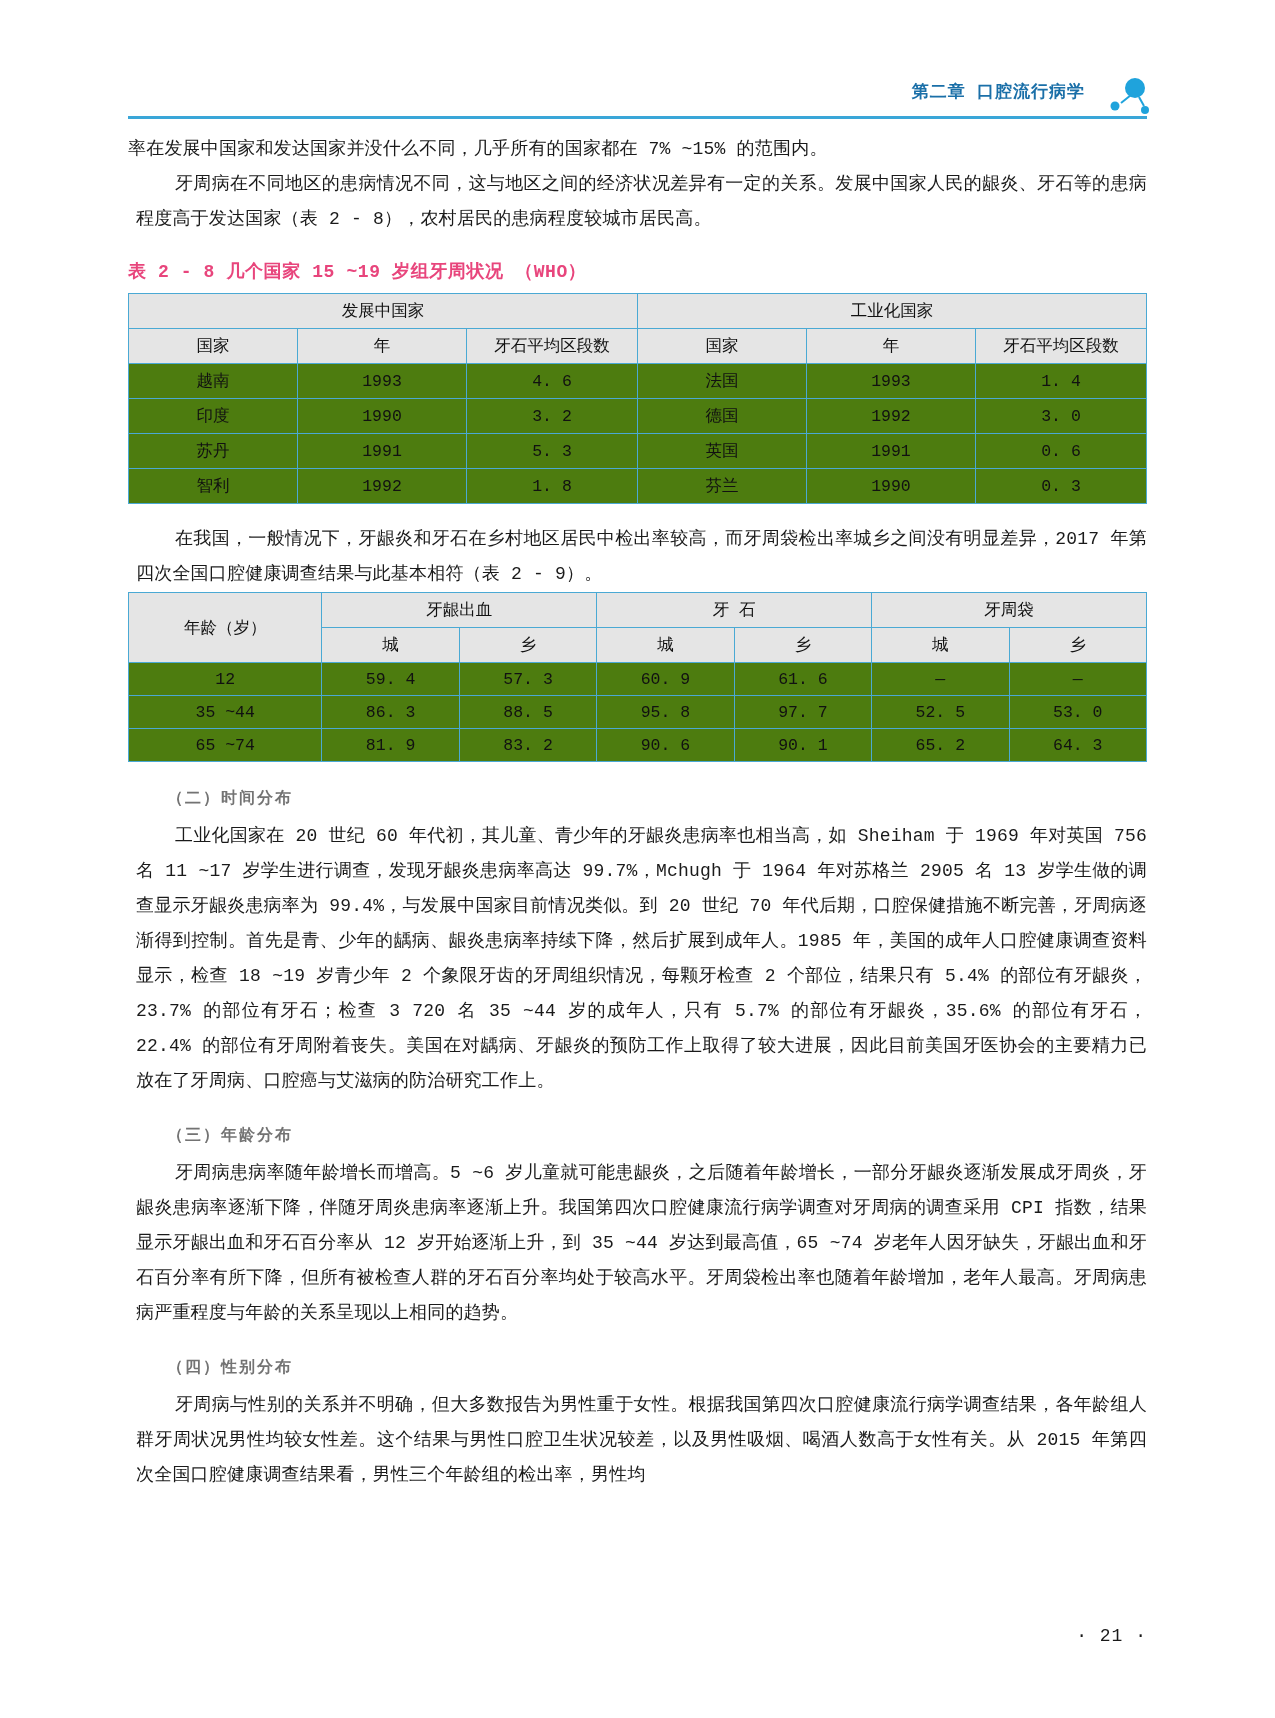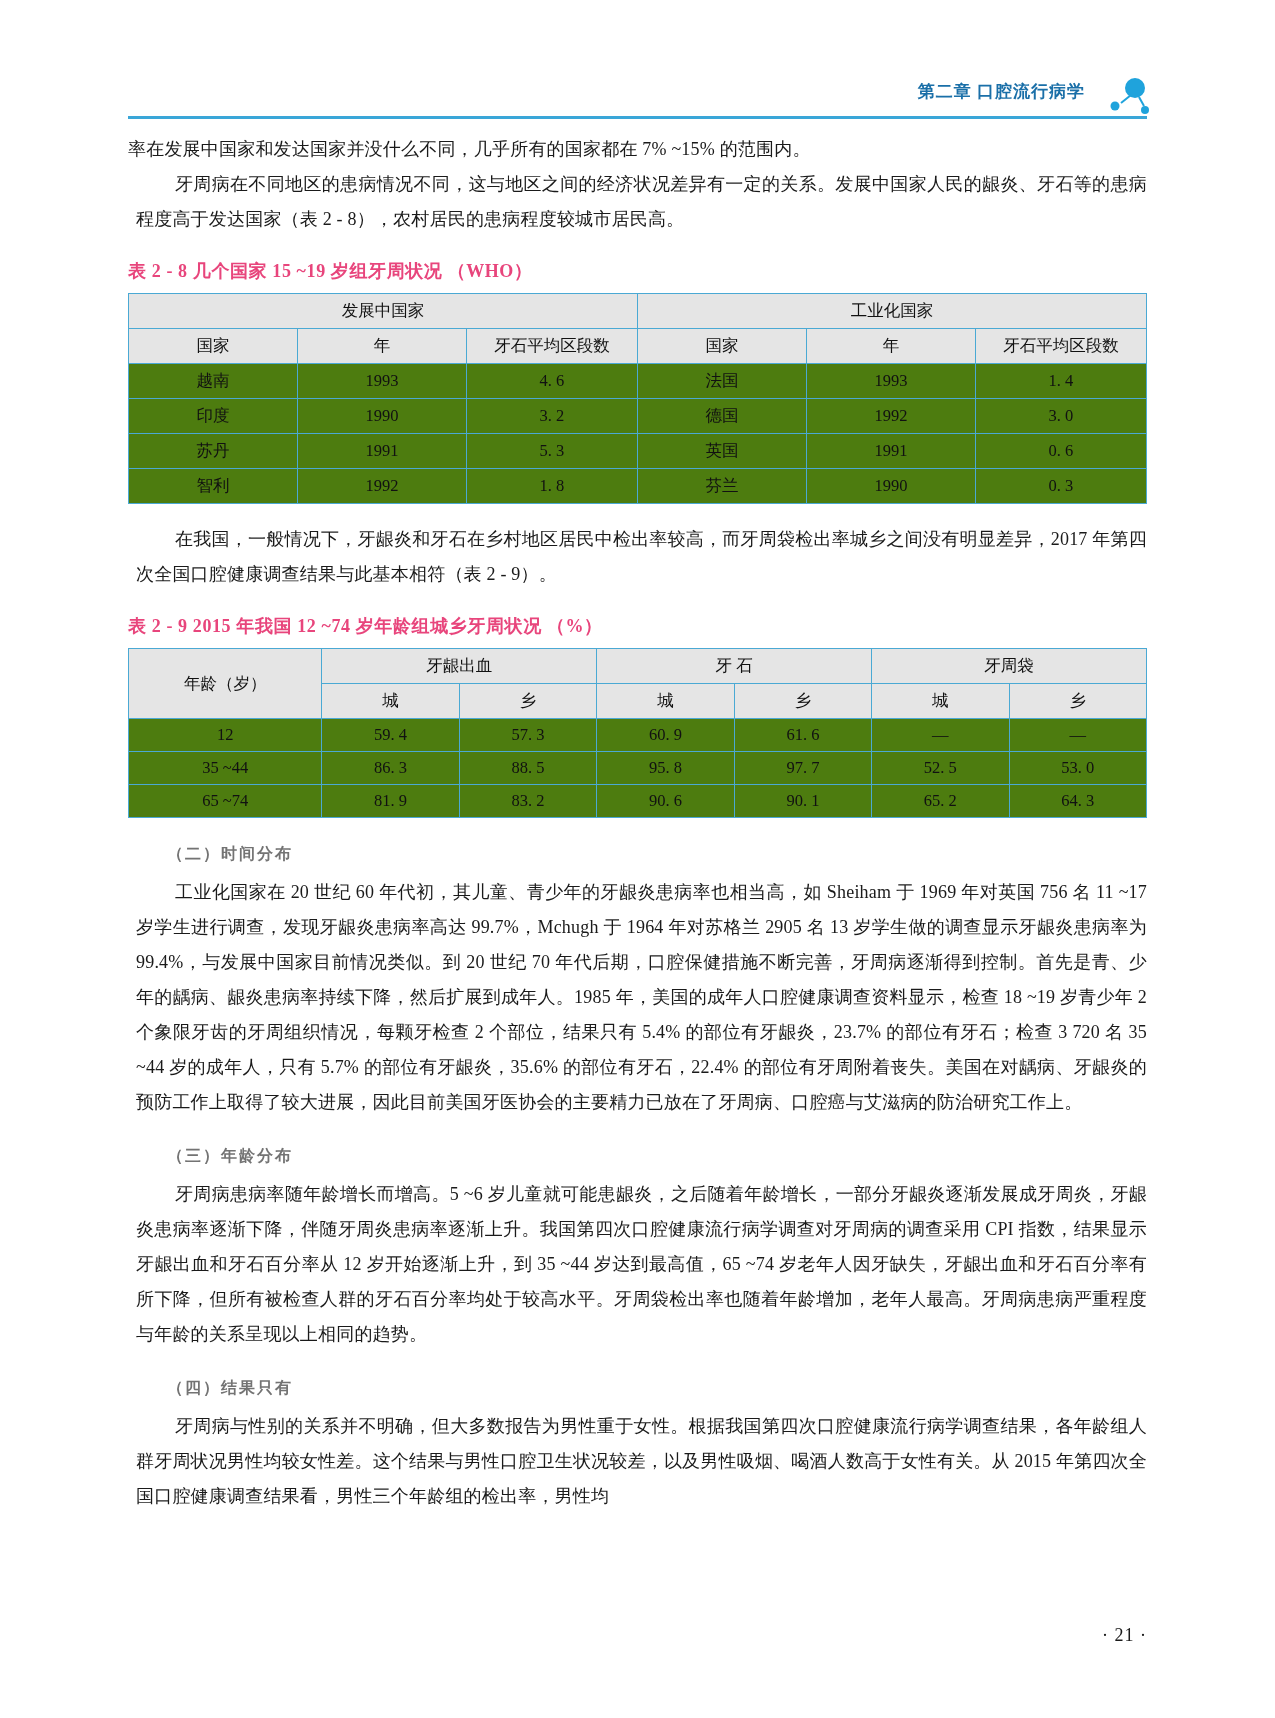--- a/index.html
+++ b/index.html
@@ -14,20 +14,21 @@
     color: #1a1a1a;
     position: relative;
     overflow: hidden;
   }
   .page {
     position: relative;
     width: 1275px;
     height: 1718px;
     box-sizing: border-box;
     padding: 0 128px;
+    font-family: Liberation Mono, monospace;
   }
 
   
   .header {
     position: absolute;
     left: 128px;
     right: 128px;
     top: 78px;
     height: 44px;
   }
@@ -200,21 +201,20 @@
           <td>芬兰</td>
           <td>1990</td>
           <td>0. 3</td>
         </tr>
       </tbody>
     </table>
 
     <div class="spacer-18"></div>
     <p class="para indent">在我国，一般情况下，牙龈炎和牙石在乡村地区居民中检出率较高，而牙周袋检出率城乡之间没有明显差异，2017 年第四次全国口腔健康调查结果与此基本相符（表 2 - 9）。</p>
 
-    <div class="table-caption">表 2 - 9    2015 年我国 12 ~74 岁年龄组城乡牙周状况 （%）</div>
     <table class="data">
       <colgroup>
         <col style="width:19%">
         <col style="width:13.5%">
           <col style="width:13.5%">
         <col style="width:13.5%">
           <col style="width:13.5%">
         <col style="width:13.5%">
           <col style="width:13.5%">
       </colgroup>
@@ -264,19 +264,19 @@
         </tr>
       </tbody>
     </table>
 
     <div class="section-head">（二）时间分布</div>
     <p class="para indent">工业化国家在 20 世纪 60 年代初，其儿童、青少年的牙龈炎患病率也相当高，如 Sheiham 于 1969 年对英国 756 名 11 ~17 岁学生进行调查，发现牙龈炎患病率高达 99.7%，Mchugh 于 1964 年对苏格兰 2905 名 13 岁学生做的调查显示牙龈炎患病率为 99.4%，与发展中国家目前情况类似。到 20 世纪 70 年代后期，口腔保健措施不断完善，牙周病逐渐得到控制。首先是青、少年的龋病、龈炎患病率持续下降，然后扩展到成年人。1985 年，美国的成年人口腔健康调查资料显示，检查 18 ~19 岁青少年 2 个象限牙齿的牙周组织情况，每颗牙检查 2 个部位，结果只有 5.4% 的部位有牙龈炎，23.7% 的部位有牙石；检查 3 720 名 35 ~44 岁的成年人，只有 5.7% 的部位有牙龈炎，35.6% 的部位有牙石，22.4% 的部位有牙周附着丧失。美国在对龋病、牙龈炎的预防工作上取得了较大进展，因此目前美国牙医协会的主要精力已放在了牙周病、口腔癌与艾滋病的防治研究工作上。</p>
 
     <div class="section-head">（三）年龄分布</div>
     <p class="para indent">牙周病患病率随年龄增长而增高。5 ~6 岁儿童就可能患龈炎，之后随着年龄增长，一部分牙龈炎逐渐发展成牙周炎，牙龈炎患病率逐渐下降，伴随牙周炎患病率逐渐上升。我国第四次口腔健康流行病学调查对牙周病的调查采用 CPI 指数，结果显示牙龈出血和牙石百分率从 12 岁开始逐渐上升，到 35 ~44 岁达到最高值，65 ~74 岁老年人因牙缺失，牙龈出血和牙石百分率有所下降，但所有被检查人群的牙石百分率均处于较高水平。牙周袋检出率也随着年龄增加，老年人最高。牙周病患病严重程度与年龄的关系呈现以上相同的趋势。</p>
 
-    <div class="section-head">（四）结果只有</div>
+    <div class="section-head">（四）性别分布</div>
     <p class="para indent">牙周病与性别的关系并不明确，但大多数报告为男性重于女性。根据我国第四次口腔健康流行病学调查结果，各年龄组人群牙周状况男性均较女性差。这个结果与男性口腔卫生状况较差，以及男性吸烟、喝酒人数高于女性有关。从 2015 年第四次全国口腔健康调查结果看，男性三个年龄组的检出率，男性均</p>
 
   </div>
 
   <div class="footer">· 21 ·</div>
 </div>
 
 </body></html>

